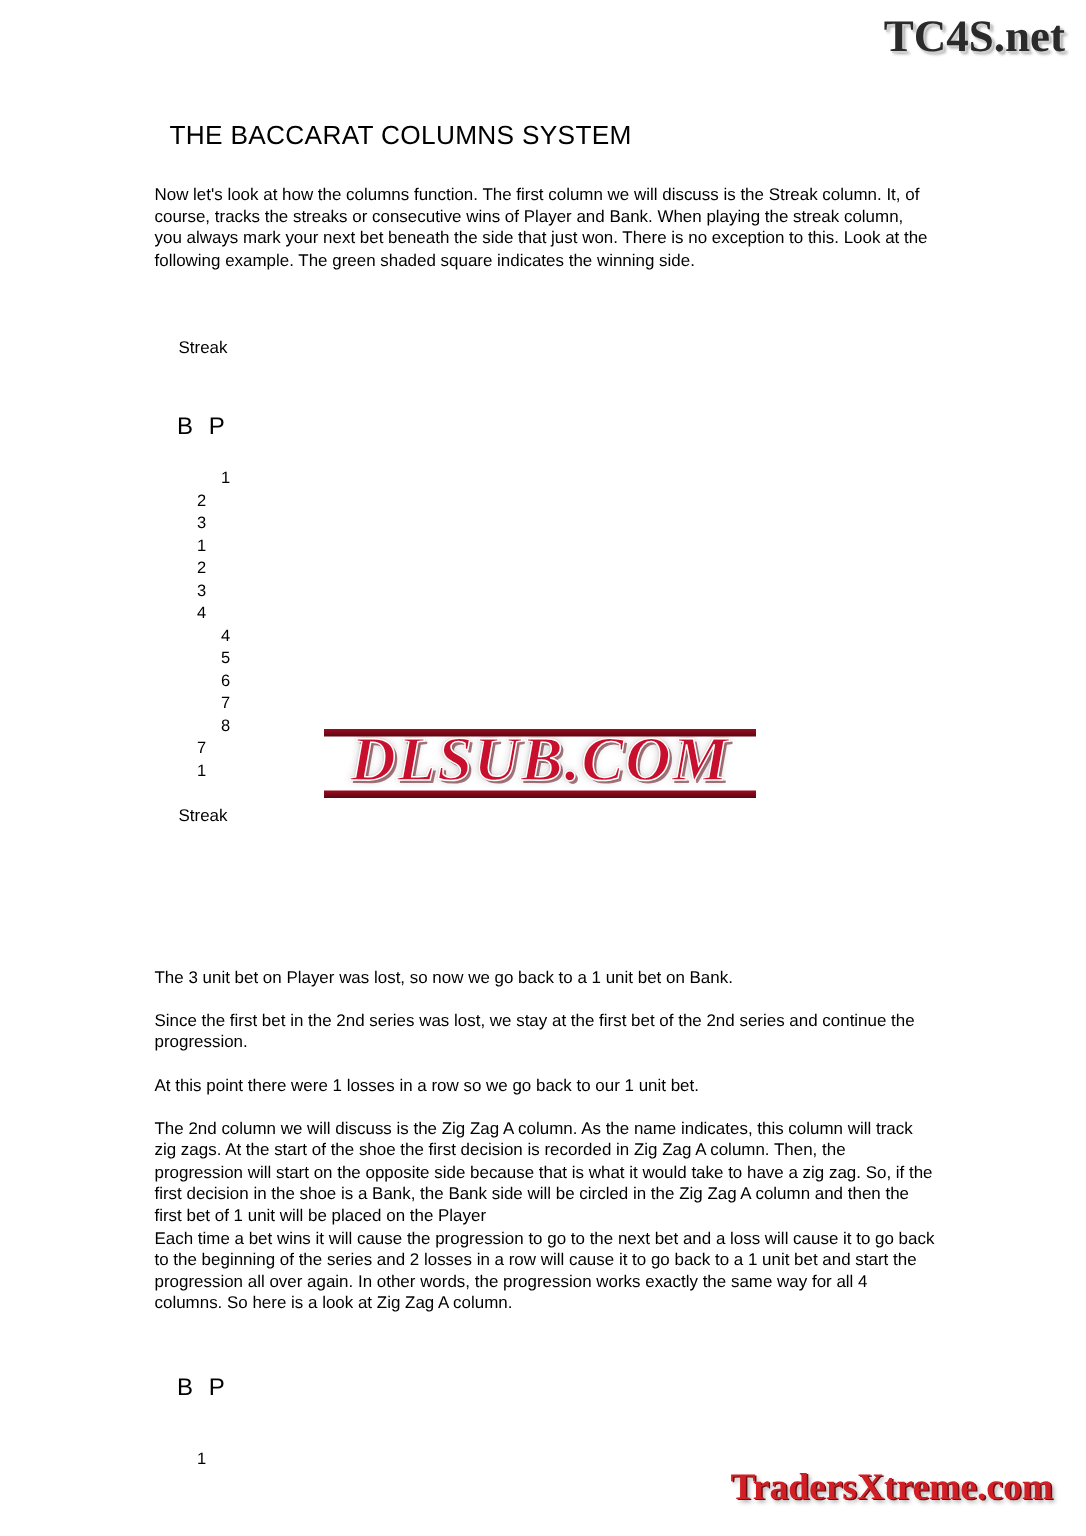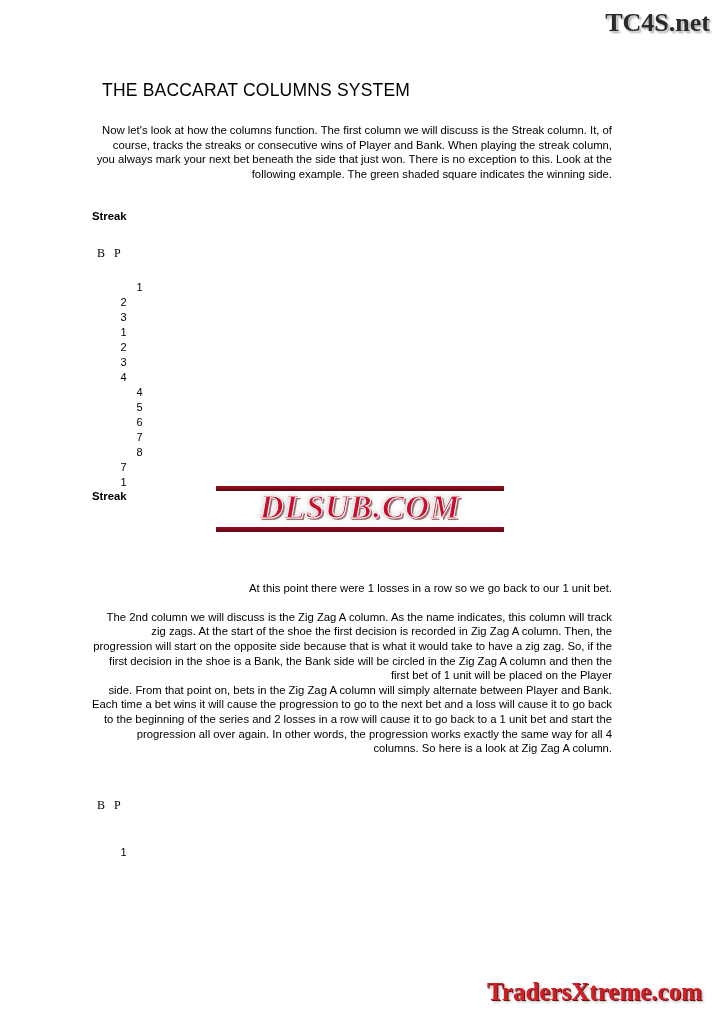--- a/index.html
+++ b/index.html
@@ -21,67 +21,65 @@
     height: 1024px;
     box-sizing: border-box;
   }
 
   
   .tc4s {
     position: absolute;
     top: 8px;
     right: 14px;
     font-family: "Liberation Serif", serif;
-    font-size: 26px;
+    font-size: 30px;
     font-weight: bold;
     letter-spacing: 0px;
     color: #2a2a2a;
     text-shadow:
       1px 1px 0 #cfcfcf,
       2px 2px 2px rgba(0,0,0,0.35);
   }
 
   
   .doc {
     position: absolute;
-    left: 92px;
+    left: 103px;
     top: 80px;
     width: 520px;
   }
   .doc-title {
     font-size: 17.5px;
     font-weight: normal;
     margin: 0 0 22px 10px;
     letter-spacing: 0.2px;
   }
   p.para {
     font-size: 11.3px;
     line-height: 14.6px;
     margin: 0 0 14px 0;
-    text-align: right;
+    text-align: left;
   }
   p.tight {
     margin-bottom: 0;
   }
   .label {
     font-size: 11.3px;
     line-height: 14.6px;
-    margin: 0;
-    font-weight: bold;
+    margin: 16px;
   }
   .spacer-sm { height: 14px; }
   .spacer-md { height: 22px; }
 
   
   .bp-head {
-    font-size: 12px;
+    font-size: 16px;
     line-height: 14.6px;
-    margin: 0 0 4px 5px;
+    margin: 0 0 4px 15px;
     letter-spacing: 3px;
-    font-family: Liberation Serif, serif;
   }
   .grid {
     margin: 0;
     padding: 0;
   }
   .grid-row {
     height: 15px;
     line-height: 15px;
     font-size: 11px;
     position: relative;
@@ -98,21 +96,21 @@
   
   .dlsub-wrap {
     position: absolute;
     left: 210px;
     top: 487px;
     width: 300px;
     height: 44px;
   }
   .dlsub {
     font-family: "Liberation Serif", serif;
-    font-size: 33px;
+    font-size: 42px;
     font-weight: bold;
     font-style: italic;
     letter-spacing: 1px;
     color: #c8102e;
     text-align: center;
     line-height: 40px;
     -webkit-text-stroke: 1px #ffffff;
     text-shadow:
       0 0 1px #7a0b1c,
       2px 2px 0 rgba(90,8,18,0.55),
@@ -208,23 +206,24 @@
         <span class="cell-b">1</span><span class="cell-p"></span>
       </div>
     </div>
 
     <div class="spacer-sm"></div>
 
     <p class="label">Streak</p>
 
     <div style="height:78px"></div>
 
+    <p class="para">The 3 unit bet on Player was lost, so now we go back to a 1 unit bet on Bank.</p>
+    <p class="para">Since the first bet in the 2nd series was lost, we stay at the first bet of the 2nd series and continue the progression.</p>
     <p class="para">At this point there were 1 losses in a row so we go back to our 1 unit bet.</p>
     <p class="para tight">The 2nd column we will discuss is the Zig Zag A column. As the name indicates, this column will track zig zags. At the start of the shoe the first decision is recorded in Zig Zag A column. Then, the progression will start on the opposite side because that is what it would take to have a zig zag. So, if the first decision in the shoe is a Bank, the Bank side will be circled in the Zig Zag A column and then the first bet of 1 unit will be placed on the Player</p>
-    <p class="para tight">side. From that point on, bets in the Zig Zag A column will simply alternate between Player and Bank.</p>
     <p class="para">Each time a bet wins it will cause the progression to go to the next bet and a loss will cause it to go back to the beginning of the series and 2 losses in a row will cause it to go back to a 1 unit bet and start the progression all over again. In other words, the progression works exactly the same way for all 4 columns. So here is a look at Zig Zag A column.</p>
 
     <div class="spacer-sm"></div>
 
 
     <div class="spacer-sm"></div>
 
     <p class="bp-head">B  P</p>
 
     <div class="spacer-sm"></div>

